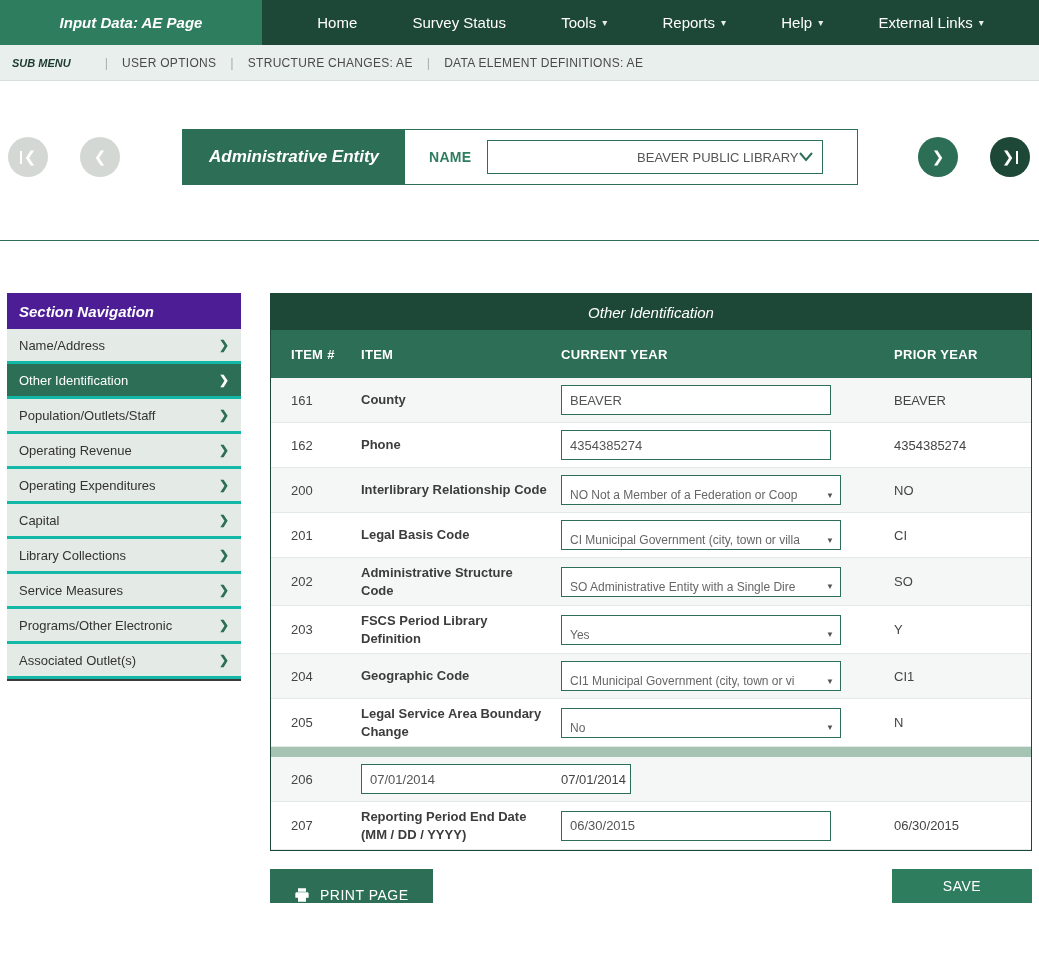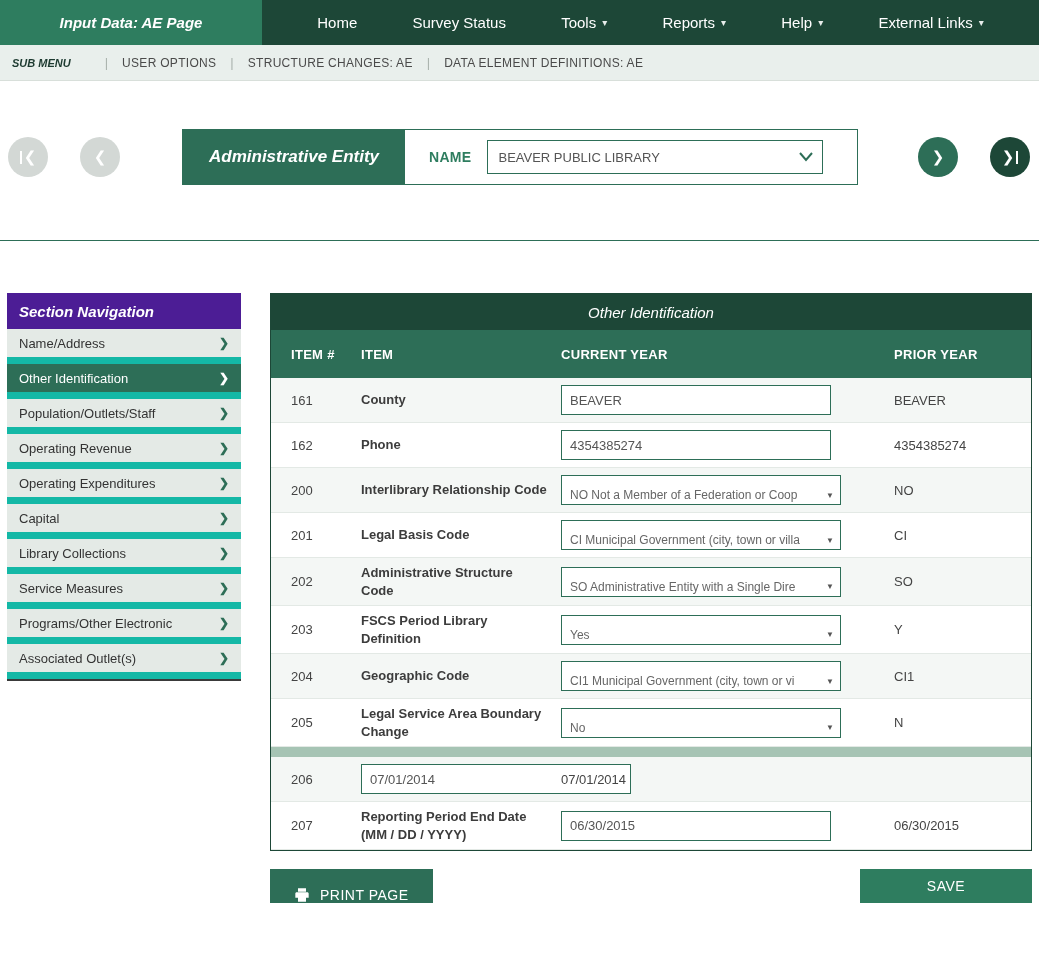--- a/index.html
+++ b/index.html
@@ -41,39 +41,39 @@
   .circle.dark { background: #1d4737; }
   .btn-prev { margin-left: 32px; }
   .entity-box { display: flex; align-items: center; border: 1px solid #2d6e57; height: 56px; width: 676px; margin-left: 62px; background: #fff; }
   .entity-title {
     background: #2d6e57; color: #fff; font-style: italic; font-weight: bold; font-size: 17px;
     height: 100%; display: flex; align-items: center; padding: 0 26px; flex: 0 0 auto;
   }
   .name-label { color: #2e7d5f; font-weight: bold; font-size: 14px; margin: 0 16px 0 24px; letter-spacing: .3px; }
   .name-select {
     border: 1px solid #2d6e57; height: 34px; width: 336px; background: #fff;
-    display: flex; align-items: center; justify-content: space-between; padding: 0 8px 0 10px;
+    display: flex; align-items: center; justify-content: flex-end; padding: 0 8px 0 10px;
     color: #555; font-size: 13px; cursor: pointer;
   }
   .btn-next { margin-left: 60px; }
   .btn-last { margin-left: 32px; }
 
   .divider { border: none; border-top: 1px solid #2d6e57; margin-top: 53px; }
 
   
   .content { display: flex; padding: 52px 7px 0 7px; align-items: flex-start; }
 
   .sidebar { width: 234px; flex: 0 0 auto; }
   .sidebar-title {
     background: #4c1d95; color: #fff; font-style: italic; font-weight: bold; font-size: 15px;
     height: 36px; display: flex; align-items: center; padding: 0 12px;
   }
   .sidebar-list { border-bottom: 2px solid #3a3a3a; }
   .sb-item {
-    height: 35px; background: #e4eae6; border-bottom: 7px solid #14b8a6;
+    height: 35px; background: #e4eae6; border-bottom: 3px solid #14b8a6;
     display: flex; align-items: center; justify-content: space-between; padding: 0 12px;
     font-size: 13px; color: #333; cursor: pointer; text-align: right;
   }
   .sb-item.active { background: #2d6e57; color: #fff; }
   .sb-chev { color: #2d6e57; font-weight: bold; font-size: 12px; }
   .sb-item.active .sb-chev { color: #fff; }
 
   .main-panel { margin-left: 29px; flex: 1; border: 1px solid #1d4737; }
   .panel-title {
     background: #1d4737; color: #fff; font-style: italic; font-size: 15px;
@@ -108,21 +108,21 @@
 
   
   .footer { display: flex; align-items: center; padding: 18px 7px 0 270px; }
   .print-btn {
     background: #2d6e57; color: #fff; border: none; height: 34px; padding: 0 24px;
     font-size: 14px; letter-spacing: .5px; display: flex; align-items: flex-end; gap: 10px;
     cursor: pointer; font-family: inherit;
   }
   .save-btn {
     margin-left: auto; background: #2e7d5f; color: #fff; border: none;
-    height: 34px; width: 172px; font-size: 14px; letter-spacing: .5px; cursor: pointer; font-family: inherit;
+    height: 34px; width: 140px; font-size: 14px; letter-spacing: .5px; cursor: pointer; font-family: inherit;
   }
 </style>
 </head>
 <body>
 
 <div class="page">
 
   <header class="topnav">
     <div class="topnav-tab">Input Data: AE Page</div>
     <nav class="topnav-items">

